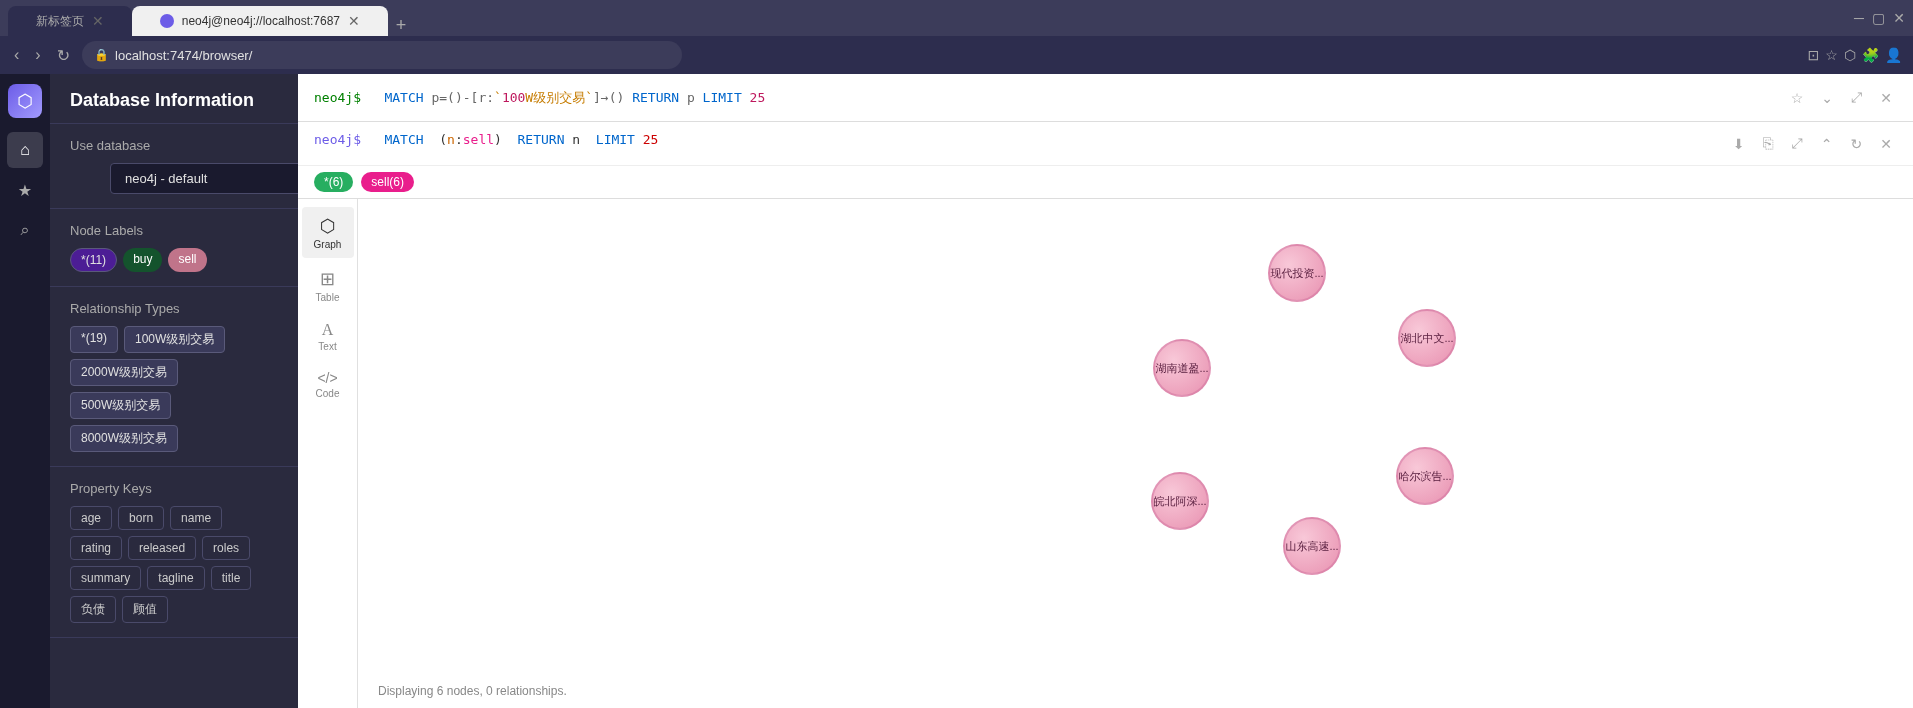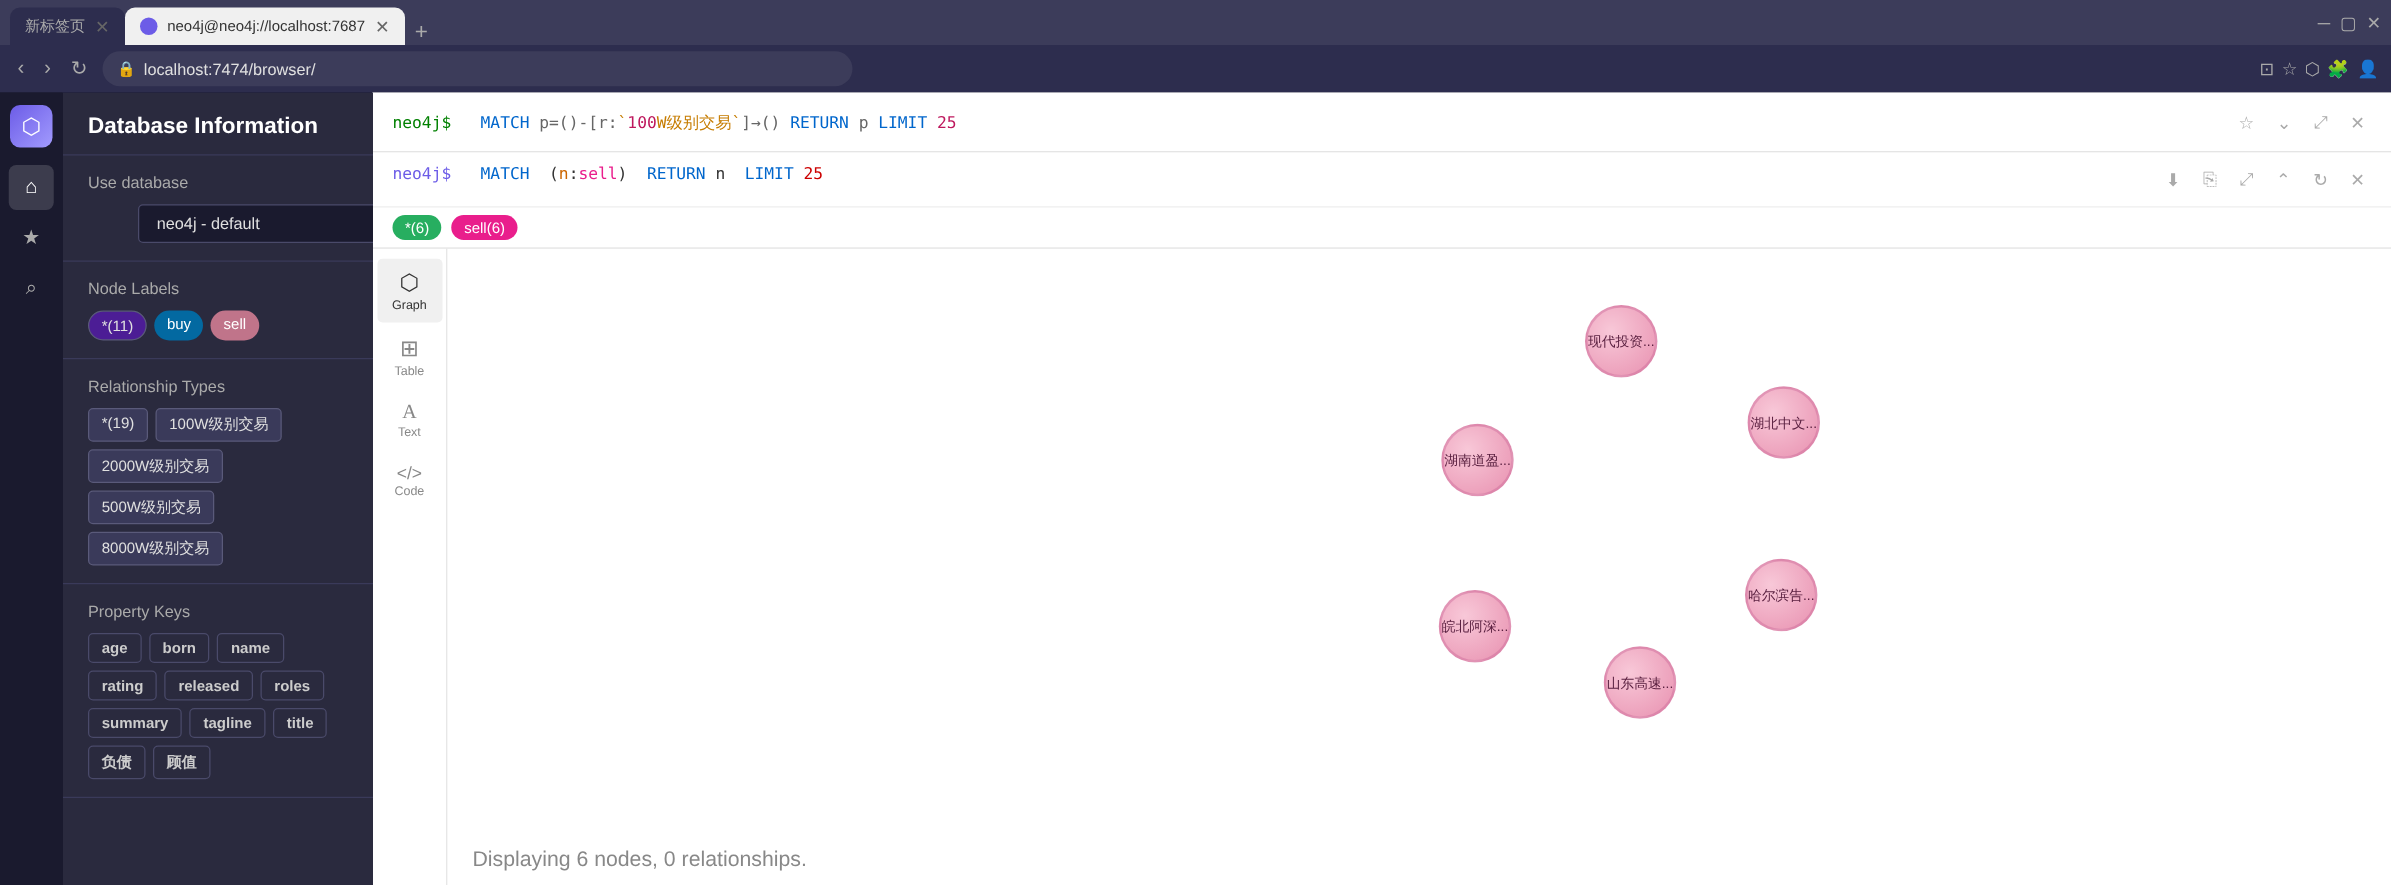--- a/index.html
+++ b/index.html
@@ -1,21 +1,21 @@
 <!DOCTYPE html>
 <html><head>
   <meta charset="utf-8">
   <style>
     * { box-sizing: border-box; margin: 0; padding: 0; }
     body { font-family: -apple-system, BlinkMacSystemFont, 'Segoe UI', sans-serif; background: #1a1a2e; width: 1913px; height: 708px; overflow: hidden; }
 
     
     .browser-chrome { background: #3c3c5a; height: 36px; display: flex; align-items: center; padding: 0 8px; gap: 6px; }
     .tab-bar { display: flex; align-items: flex-end; height: 36px; flex: 1; }
-    .tab { display: flex; align-items: center; background: #f0f0f0; border-radius: 8px 8px 0 0; padding: 6px 12px; font-size: 12px; color: #333; gap: 8px; height: 30px; }
+    .tab { display: flex; align-items: center; background: #f0f0f0; border-radius: 8px 8px 0 0; padding: 6px 28px; font-size: 12px; color: #333; gap: 8px; height: 30px; }
     .tab.inactive { background: #2d2d4e; color: #aaa; }
     .tab-close { cursor: pointer; color: #666; font-size: 14px; line-height: 1; }
     .new-tab { background: none; border: none; color: #aaa; font-size: 18px; cursor: pointer; padding: 0 8px; }
     .tab-favicon { width: 14px; height: 14px; background: #6c5ce7; border-radius: 50%; }
 
     
     .address-bar { background: #2d2d4e; height: 38px; display: flex; align-items: center; padding: 0 10px; gap: 8px; }
     .nav-btn { background: none; border: none; color: #aaa; font-size: 16px; cursor: pointer; padding: 4px; border-radius: 4px; }
     .url-box { background: #3c3c5a; border-radius: 20px; flex: 1; max-width: 600px; height: 28px; display: flex; align-items: center; padding: 0 12px; gap: 6px; }
     .url-text { color: #e0e0e0; font-size: 13px; }
@@ -28,25 +28,25 @@
 
     
     .sidebar { width: 248px; background: #2a2a3e; color: #e0e0e0; padding: 0; overflow-y: auto; flex-shrink: 0; }
     .sidebar-header { padding: 16px 20px 12px; font-size: 18px; font-weight: 600; color: #fff; border-bottom: 1px solid #3a3a5a; }
     .sidebar-section { padding: 14px 20px; border-bottom: 1px solid #3a3a5a; }
     .sidebar-section-title { font-size: 13px; color: #aaa; margin-bottom: 10px; font-weight: 500; }
     .db-select { width: 100%; background: #1a1a2e; color: #e0e0e0; border: 1px solid #4a4a6a; border-radius: 4px; padding: 6px 10px; font-size: 13px; cursor: pointer; margin-left: 40px; }
     .label-chips { display: flex; flex-wrap: wrap; gap: 6px; }
     .chip { padding: 4px 10px; border-radius: 12px; font-size: 12px; cursor: pointer; }
     .chip.all { background: #4c1d95; color: #e0e0e0; border: 1px solid #5a5a7a; }
-    .chip.buy { background: #0369a1; color: #fff; }
+    .chip.buy { background: #14532d; color: #fff; }
     .chip.sell { background: #c0748a; color: #fff; }
     .rel-chips { display: flex; flex-wrap: wrap; gap: 6px; }
     .rel-chip { padding: 4px 10px; border-radius: 4px; font-size: 12px; background: #3a3a5a; color: #e0e0e0; border: 1px solid #5a5a7a; cursor: pointer; }
-    .prop-chips { display: flex; flex-wrap: wrap; gap: 6px; font-weight: bold; }
+    .prop-chips { display: flex; flex-wrap: wrap; gap: 6px; }
     .prop-chip { padding: 4px 10px; border-radius: 4px; font-size: 12px; background: #2a2a3e; color: #ccc; border: 1px solid #4a4a6a; cursor: pointer; }
     .connected-as { padding: 14px 20px; font-size: 13px; color: #aaa; }
 
     
     .neo4j-sidebar { width: 50px; background: #1a1a2e; display: flex; flex-direction: column; align-items: center; padding-top: 10px; gap: 4px; flex-shrink: 0; }
     .neo4j-logo { width: 34px; height: 34px; background: linear-gradient(135deg, #6c5ce7, #a29bfe); border-radius: 8px; display: flex; align-items: center; justify-content: center; color: white; font-size: 16px; margin-bottom: 10px; }
     .sidebar-icon { width: 36px; height: 36px; border-radius: 6px; display: flex; align-items: center; justify-content: center; cursor: pointer; color: #aaa; font-size: 16px; }
     .sidebar-icon.active { background: rgba(255,255,255,0.15); color: #fff; }
 
     
@@ -76,21 +76,21 @@
     
     .view-panel { display: flex; height: calc(100% - 120px); }
     .view-selector { width: 60px; background: #fff; border-right: 1px solid #e0e0e0; display: flex; flex-direction: column; align-items: center; padding-top: 8px; gap: 2px; }
     .view-item { display: flex; flex-direction: column; align-items: center; padding: 8px 6px; cursor: pointer; border-radius: 4px; width: 52px; color: #888; font-size: 10px; gap: 2px; }
     .view-item.active { background: #f0f0f0; color: #333; }
     .view-item-icon { font-size: 18px; }
     .view-item-label { font-size: 10px; }
 
     
     .graph-canvas { flex: 1; background: #fff; position: relative; overflow: hidden; }
-    .status-bar { position: absolute; bottom: 10px; left: 20px; font-size: 17px; color: #888; }
+    .status-bar { position: absolute; bottom: 10px; left: 20px; font-size: 12px; color: #888; }
 
     
     .graph-node { position: absolute; border-radius: 50%; display: flex; align-items: center; justify-content: center; font-size: 11px; color: #5a2040; text-align: center; cursor: pointer; border: 2px solid rgba(200, 100, 150, 0.4); }
     .graph-node.sell { background: radial-gradient(circle at 35% 35%, #f8c8d8, #e891b0); }
   </style>
 </head>
 <body>
 
 <div class="browser-chrome">
   <div class="tab-bar">

